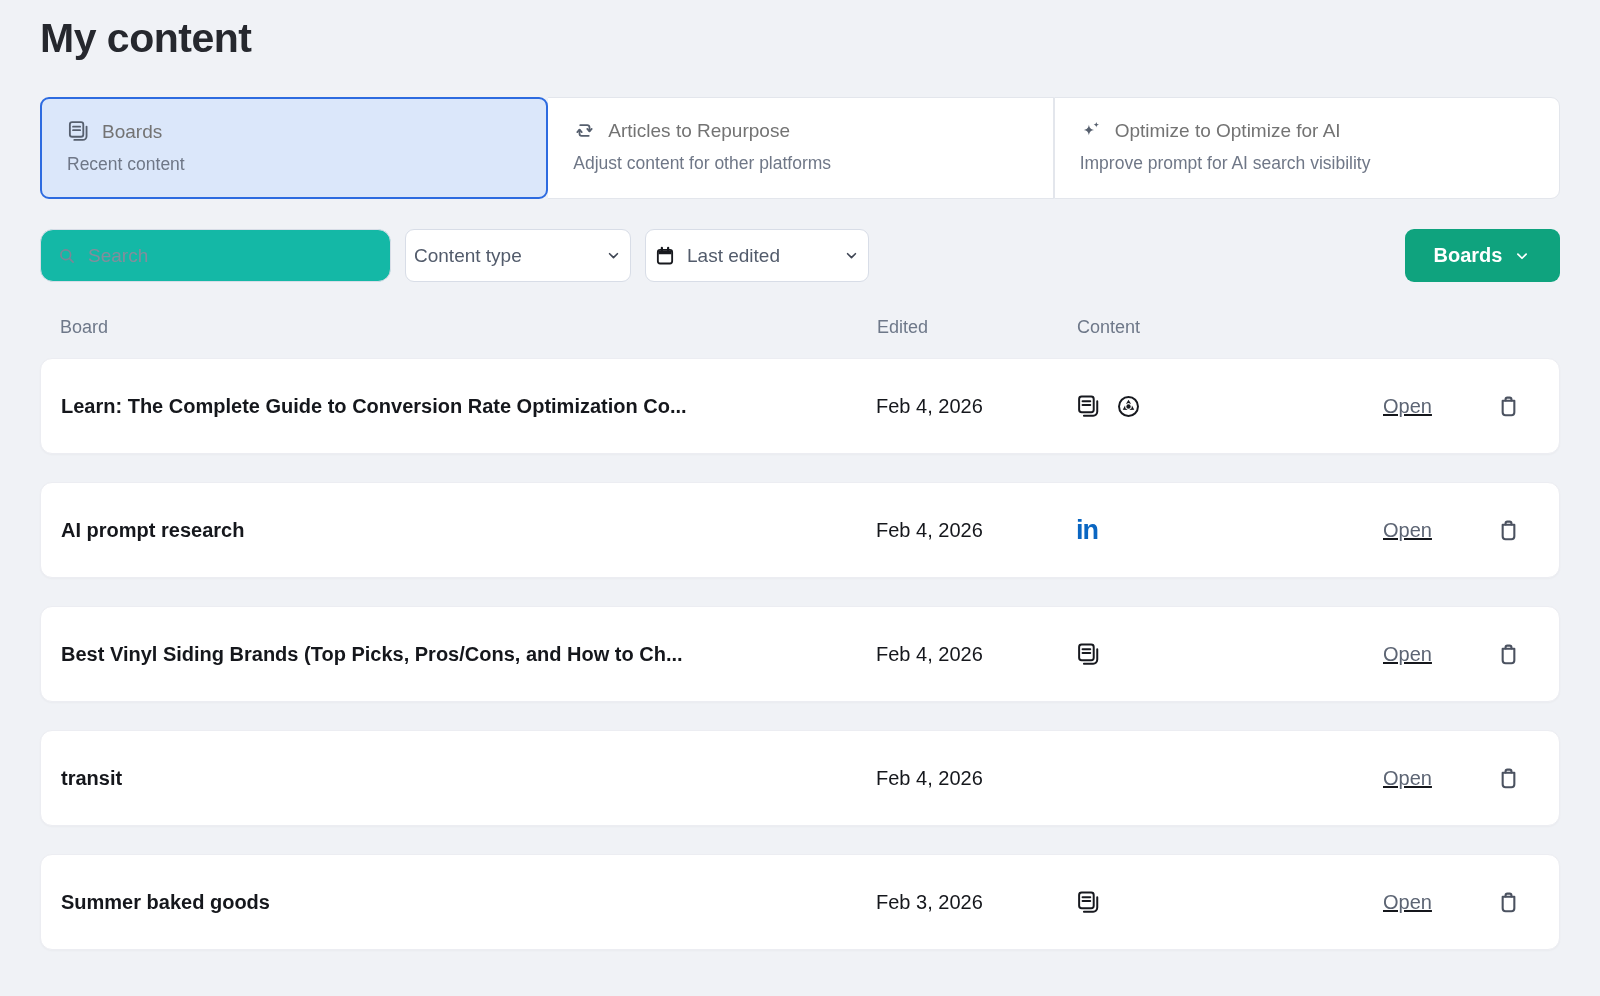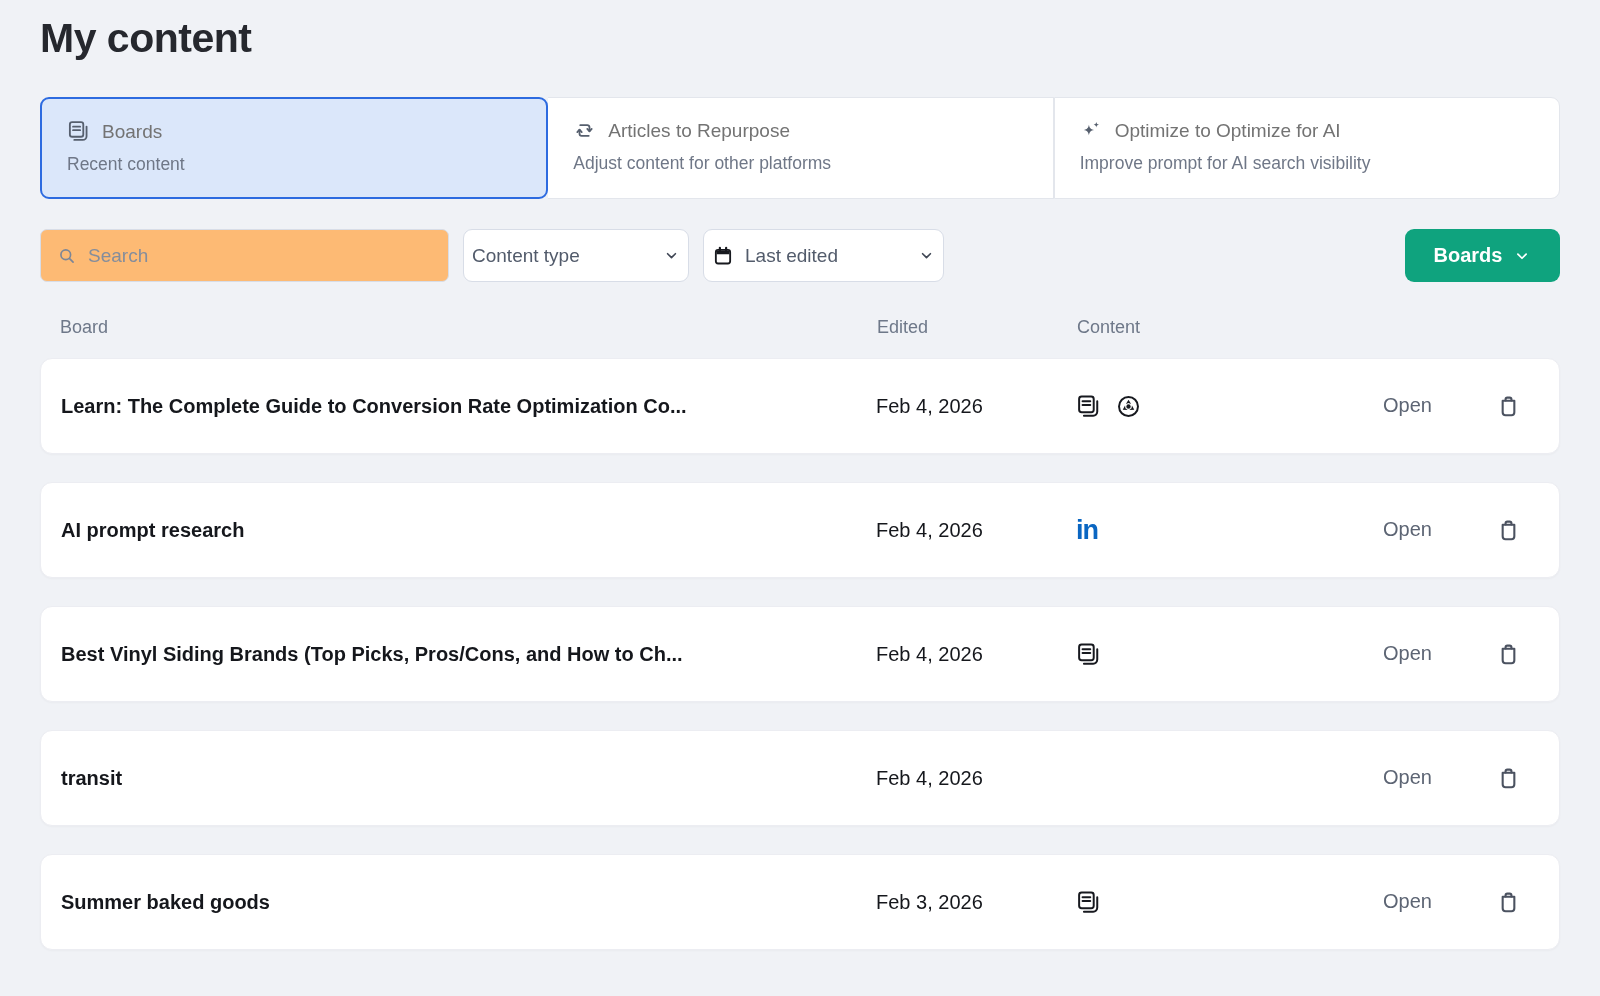--- a/index.html
+++ b/index.html
@@ -49,38 +49,38 @@
   .tab--plain + .tab--plain{border-left:1px solid var(--card-border);}
   .tab--plain:last-child{border-radius:0 9px 9px 0;}
   .tab-top{display:flex;align-items:center;gap:12px;}
   .tab-label{font-size:19px;color:#737373;}
   .tab-sub{margin-top:11px;font-size:17.5px;color:var(--slate);}
   .tab-icon{width:23px;height:23px;color:#565f6e;display:inline-flex;flex:0 0 auto;}
   .tab-icon svg{width:100%;height:100%;}
   
   .toolbar{display:flex;gap:14px;margin-top:30px;height:53px;}
   .search-box{
-    width:409px;display:flex;align-items:center;gap:11px;
-    background:#fdba74;border:1px solid var(--input-border);border-radius:7px;
+    width:351px;display:flex;align-items:center;gap:11px;
+    background:#14b8a6;border:1px solid var(--input-border);border-radius:13px;
     padding:0 16px;
   }
   .search-box .icon{width:20px;height:20px;color:#7c8697;display:inline-flex;flex:0 0 auto;}
   .search-box input{
     border:none;outline:none;background:transparent;width:100%;
     font-size:19px;color:#2a2d33;font-family:inherit;
   }
   .search-box input::placeholder{color:#848d9c;}
   .dropdown{
     display:flex;align-items:center;background:#fff;
     border:1px solid var(--input-border);border-radius:9px;
     padding:0 8px;font-size:19px;color:var(--slate-dark);cursor:pointer;
   }
   .dropdown .label{white-space:nowrap;}
   .dd-content-type{width:226px;justify-content:space-between;}
-  .dd-last-edited{width:241px;gap:11px;}
+  .dd-last-edited{width:224px;gap:11px;}
   .dd-last-edited .chev{margin-left:auto;}
   .icon.chev{width:17px;height:17px;color:#3f4654;display:inline-flex;flex:0 0 auto;}
   .icon.chev svg,.icon svg{width:100%;height:100%;}
   .icon.cal{width:22px;height:22px;color:#17191e;display:inline-flex;flex:0 0 auto;}
   .create-btn{
     margin-left:auto;width:155px;height:53px;border:none;cursor:pointer;
     background:var(--accent-green);border-radius:9px;color:#fff;
     display:flex;align-items:center;justify-content:center;gap:11px;
     font-size:20px;font-weight:700;font-family:inherit;
   }
@@ -109,21 +109,21 @@
   }
   .row-edited{font-size:20px;color:var(--ink);}
   .row-content{display:flex;align-items:center;gap:15px;color:#17191f;}
   .content-icon{width:25px;height:25px;display:inline-flex;color:#17191f;}
   .content-icon svg{width:100%;height:100%;}
   .linkedin-glyph{
     font-size:27px;font-weight:800;color:var(--linkedin-blue);
     line-height:1;letter-spacing:-1px;font-family:"Liberation Sans","DejaVu Sans",sans-serif;
     transform:translateY(-1px);
   }
-  .row-actions{display:flex;align-items:flex-start;justify-content:space-between;}
+  .row-actions{display:flex;align-items:center;justify-content:space-between;text-decoration:underline;}
   .open-link{font-size:20px;color:#5d6574;cursor:pointer;}
   .trash-btn{
     border:none;background:transparent;cursor:pointer;padding:0;
     width:25px;height:25px;color:#4b5260;display:inline-flex;
   }
   .trash-btn .ticon{width:25px;height:25px;display:inline-flex;}
   .trash-btn svg{width:100%;height:100%;}
 </style>
 </head>
 <body>

